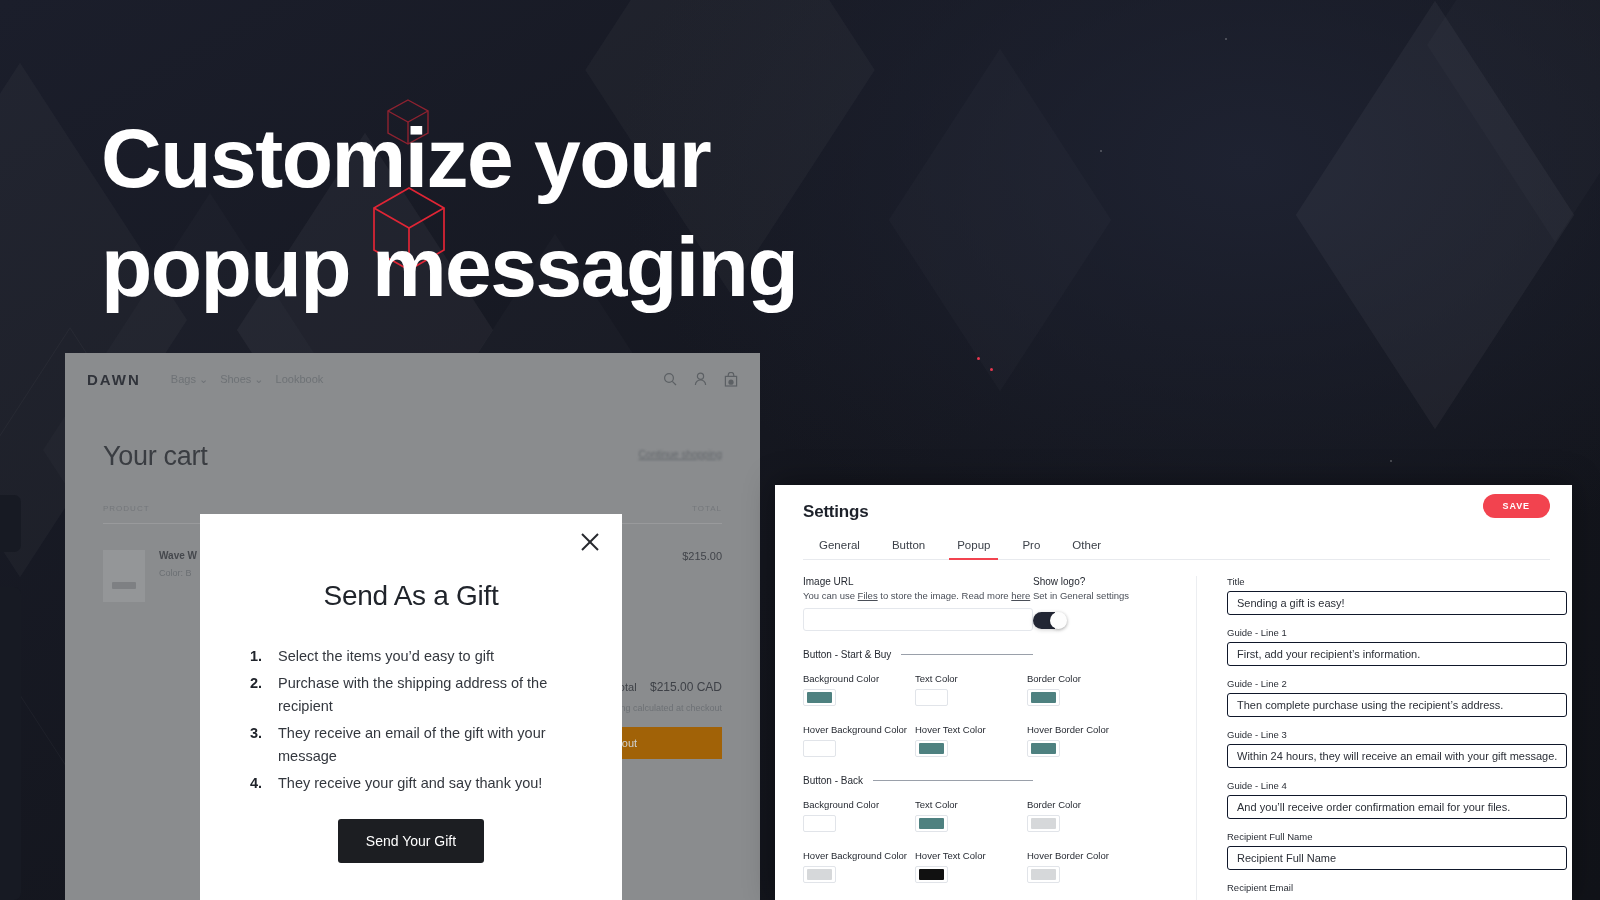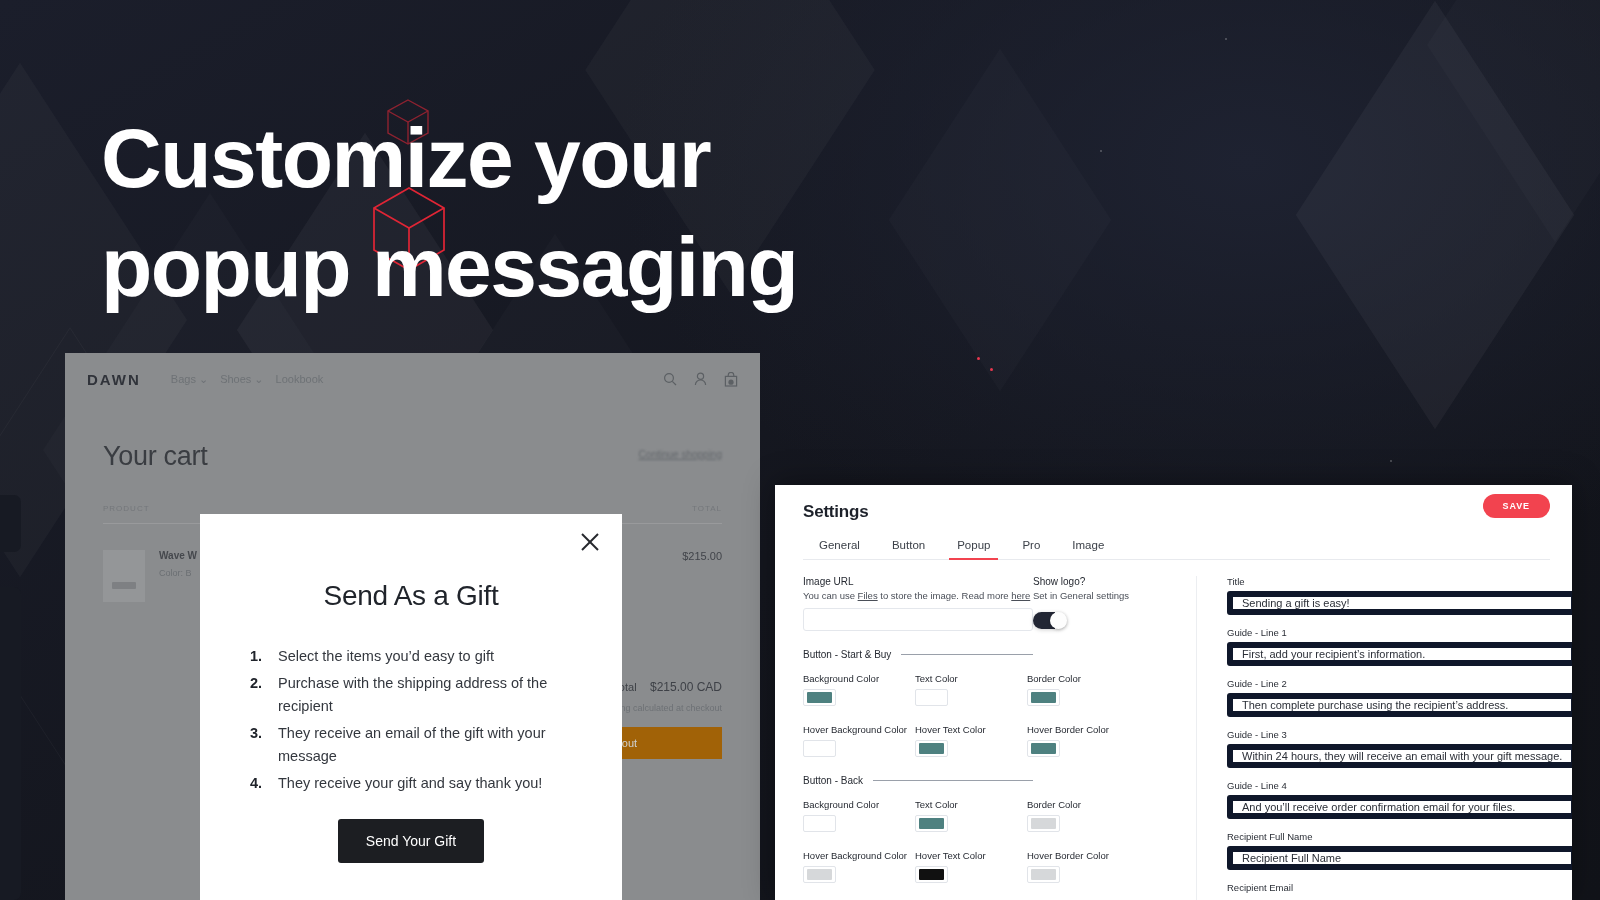--- a/index.html
+++ b/index.html
@@ -296,21 +296,21 @@
     width: 17px; height: 17px;
     border-radius: 50%;
     background: #fdfdfd;
     box-shadow: 0 1px 3px rgba(0,0,0,.22);
   }
 
   .tfield { margin-bottom: 12px; }
   .tfield .tlabel { font-size: 9.5px; color: #2a2e36; margin-bottom: 4px; }
   .tfield .tinput {
     width: 100%; height: 24px;
-    border: 6px solid #0f172a;
+    border: 1px solid #0f172a;
     border-radius: 3px;
     display: flex; align-items: center;
     padding: 0 9px;
     font-size: 11px;
     color: #2b2f37;
     background: #fff;
     overflow: hidden;
     white-space: nowrap;
   }
 </style>
@@ -442,21 +442,21 @@
   <div id="settings">
     <div class="pad">
       <h1>Settings</h1>
       <button id="saveBtn">SAVE</button>
 
       <div id="tabs">
         <div class="tab">General</div>
         <div class="tab">Button</div>
         <div class="tab active">Popup</div>
         <div class="tab">Pro</div>
-        <div class="tab">Image</div>
+        <div class="tab">Other</div>
       </div>
     </div>
 
     <div id="body2">
 
       <div class="colA">
         <div>
           <div class="flabel">Image URL</div>
           <div class="fhelp"><span>You can use </span><u>Files</u><span> to store the image. Read more </span><u>here</u></div>
           <div class="finput"></div>

